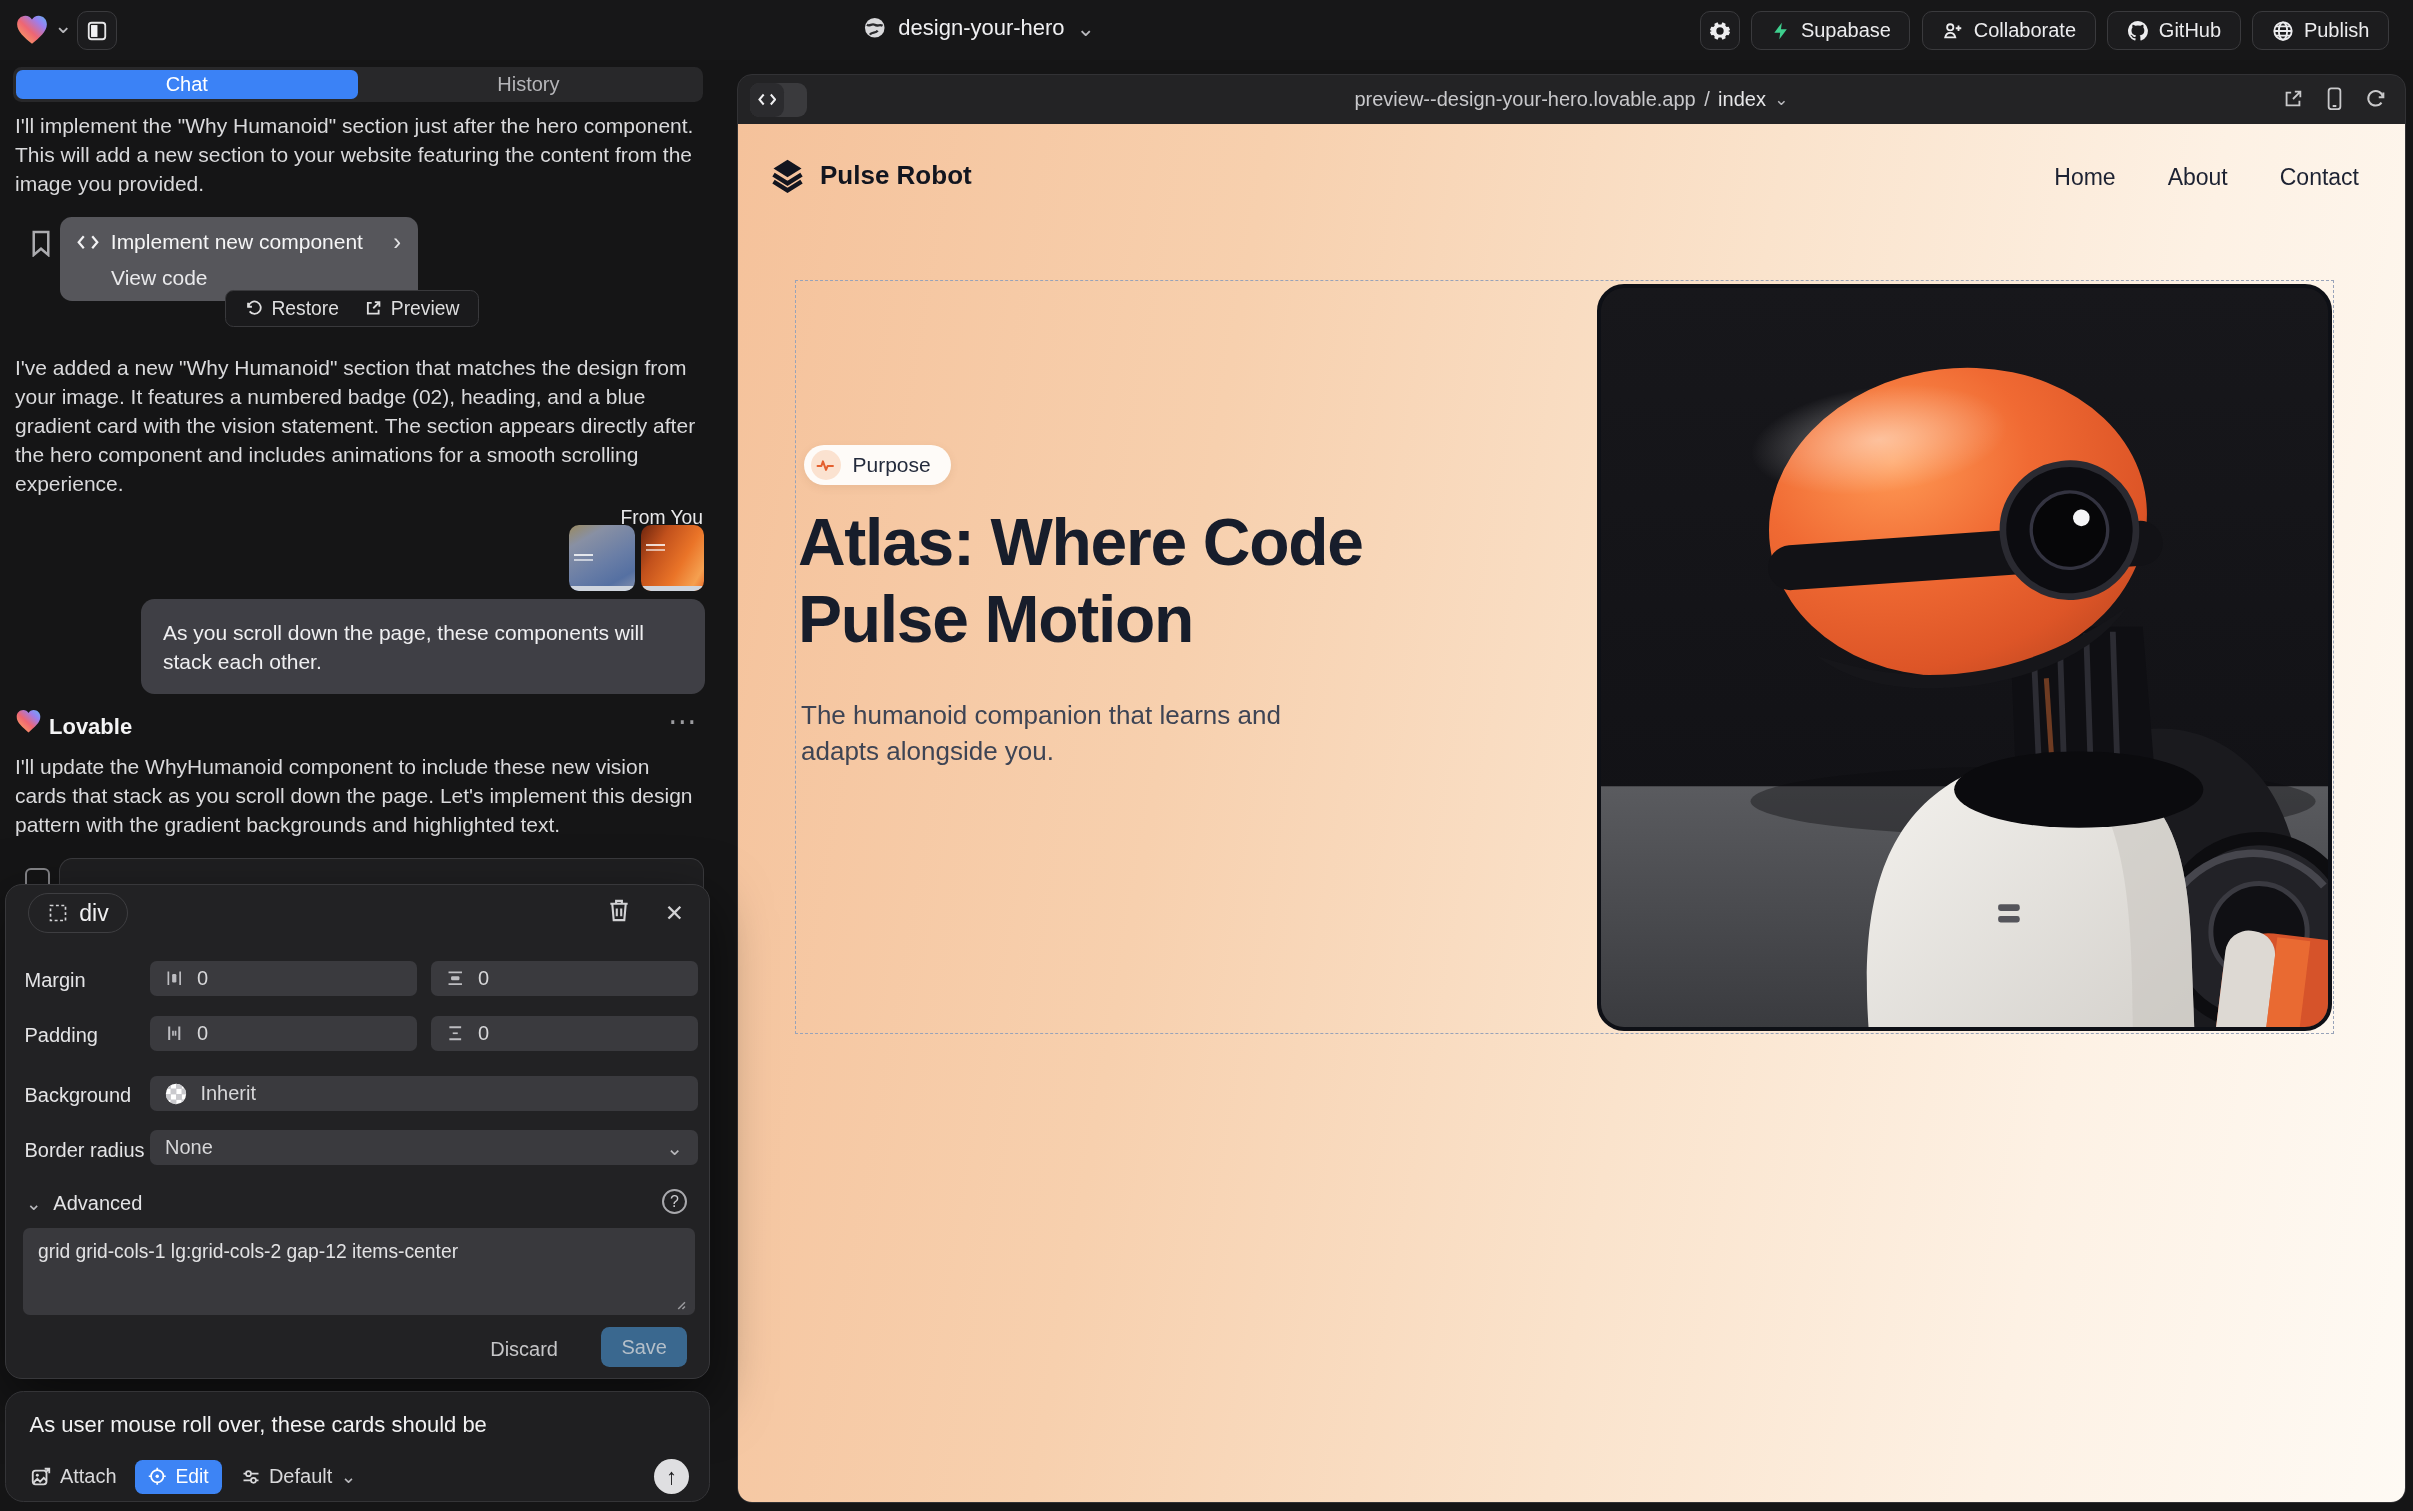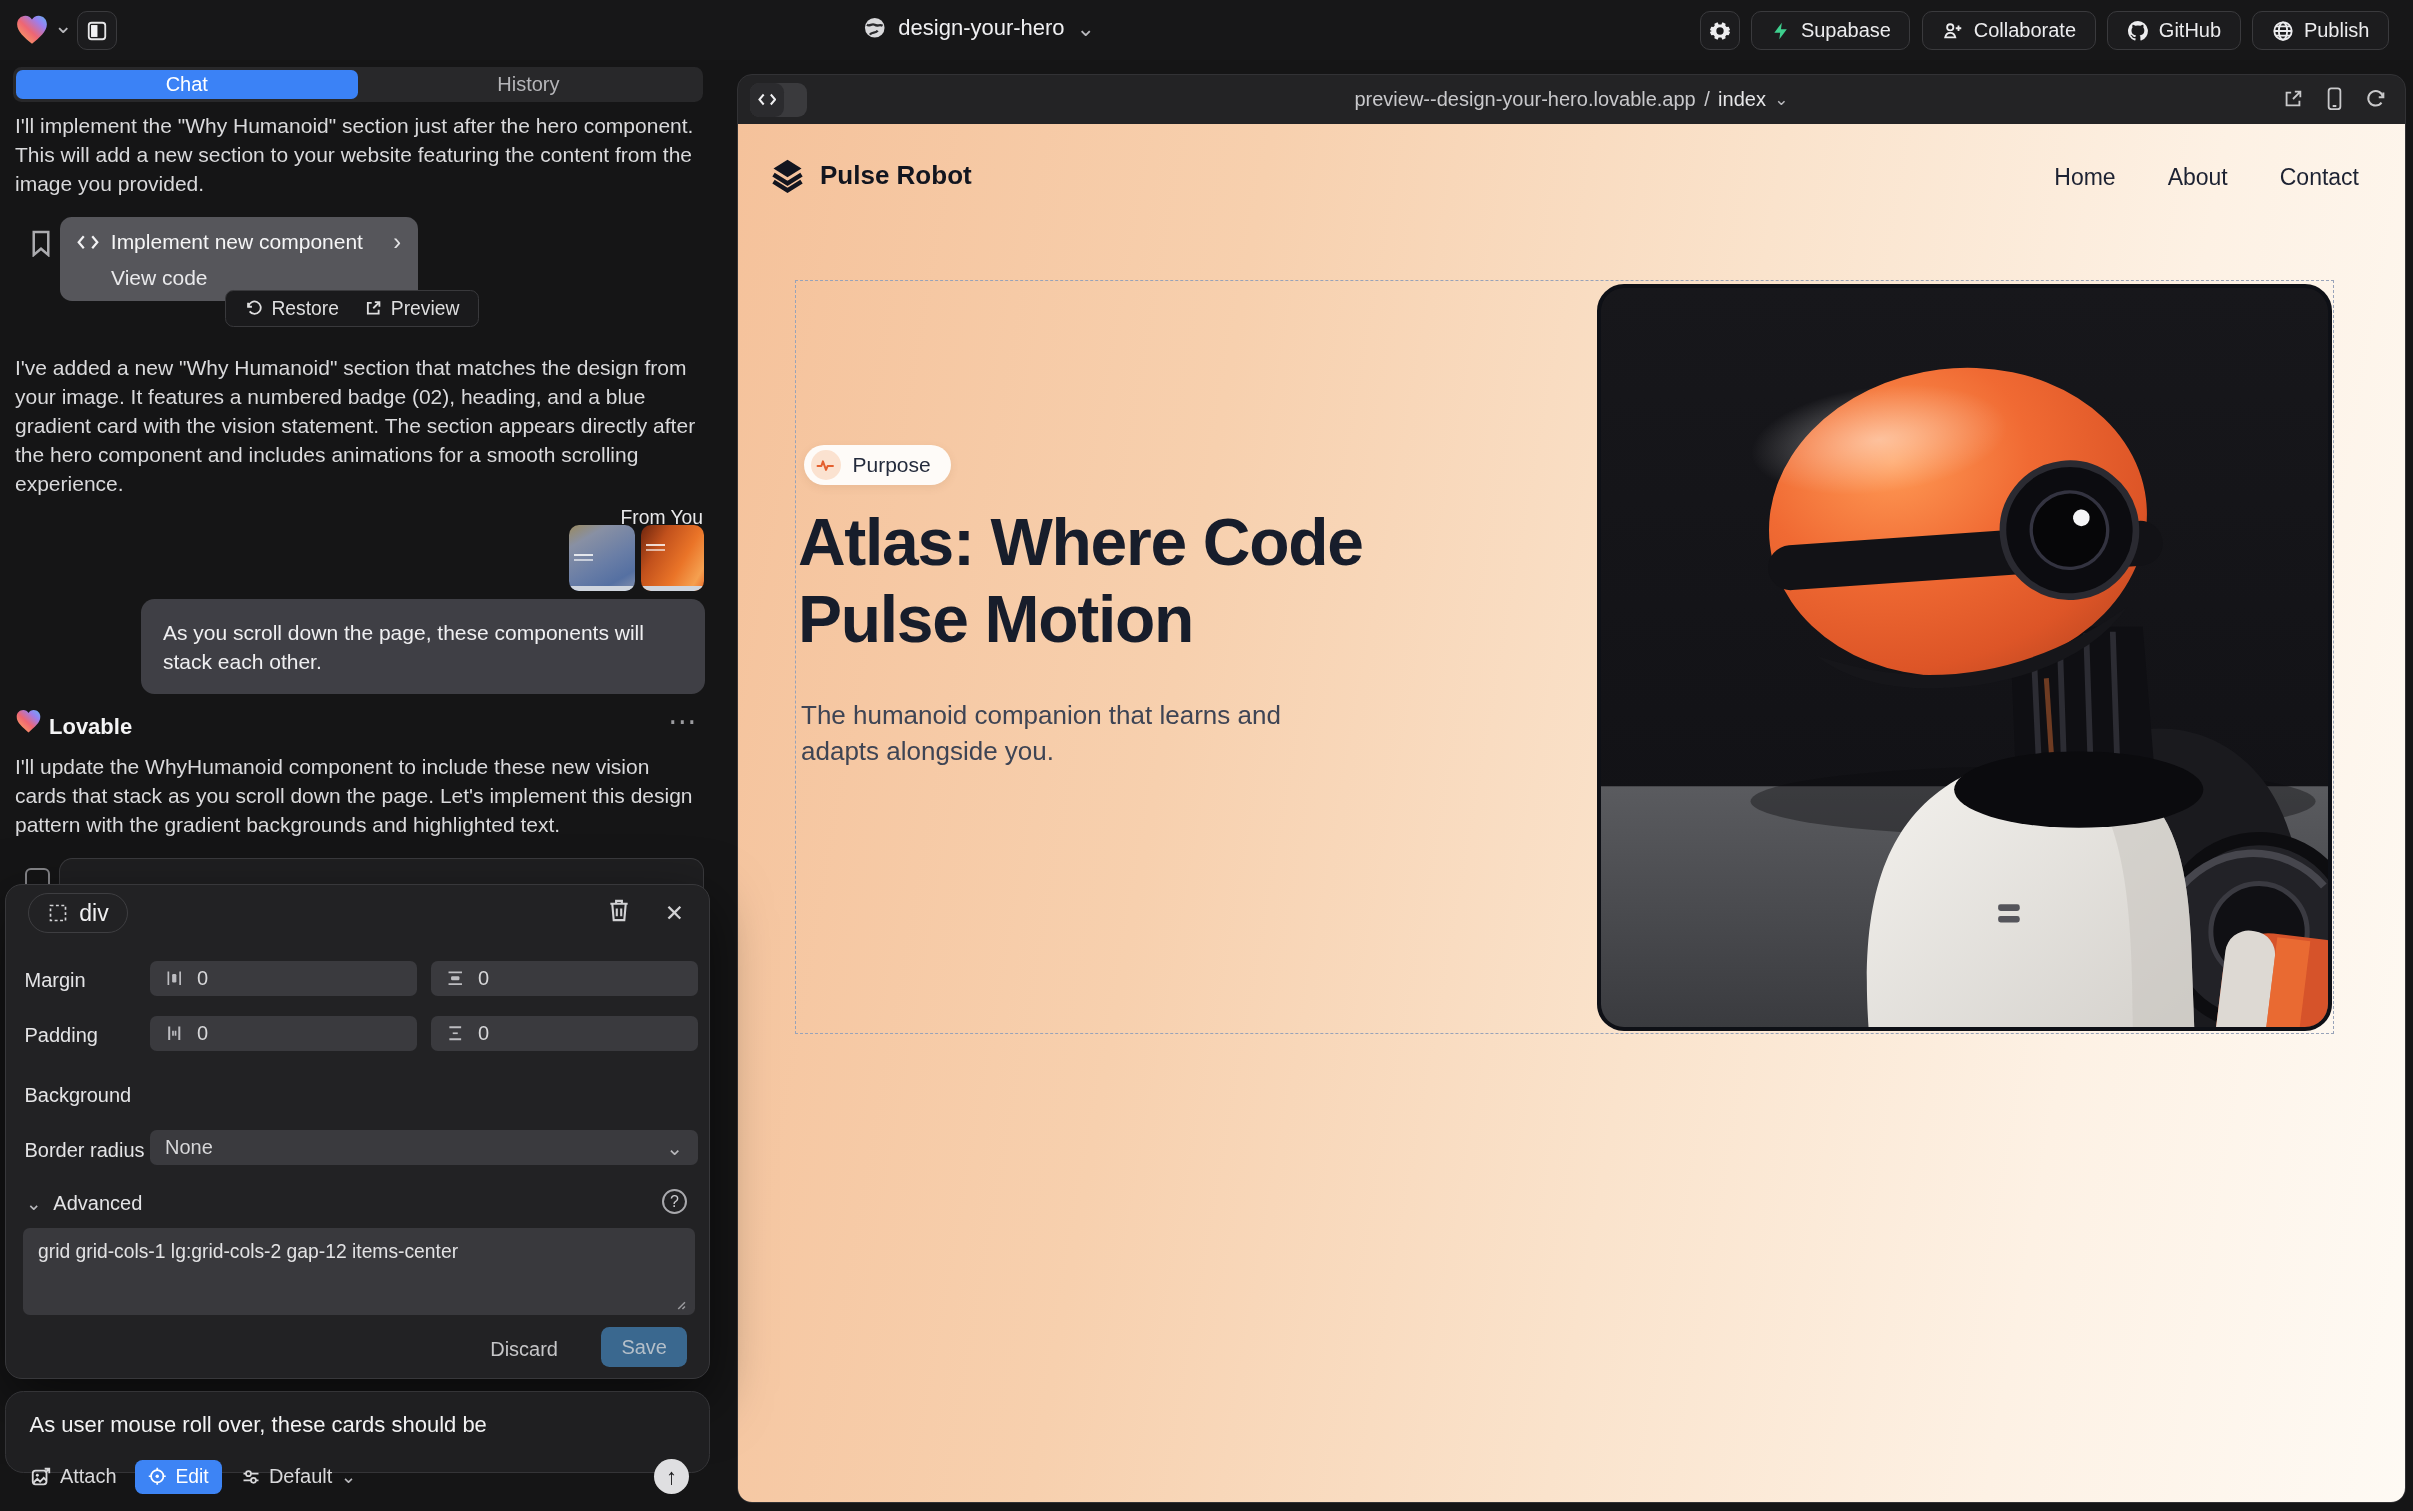--- a/index.html
+++ b/index.html
@@ -49,21 +49,21 @@
   .p-select-chev { position:absolute; right:15px; color:#b9b9bd; font-size:20px; }
   .adv-row { position:absolute; left:20px; top:307px; display:flex; align-items:center; gap:11.8px; }
   .adv-label { font-size:20px; color:#e4e4e6; }
   .help-circle { position:absolute; right:22px; top:304px; width:25px; height:25px; border:2.1px solid #a9a9ad; border-radius:50%; display:flex; align-items:center; justify-content:center; font-size:16px; color:#c9c9cd; }
   .p-textarea { position:absolute; left:17px; top:343px; width:672px; height:87px; background:#39393d; border-radius:6.7px; padding:13.4px 15px; font-size:19.3px; color:#e2e2e4; }
   .ta-resize { position:absolute; right:5px; bottom:5px; }
   .discard { position:absolute; right:151px; top:453px; font-size:20px; color:#c6c6c8; }
   .savebtn { position:absolute; right:22px; top:442px; height:40px; padding:0 20px; background:#3a688f; border-radius:8.4px; display:flex; align-items:center; font-size:20px; color:#b4bfc9; }
 
   
-  .composer { position:absolute; left:5px; top:1391px; width:705px; height:82px; background:#1f1f21; border:1.7px solid #343437; border-radius:18.5px; z-index:5; }
+  .composer { position:absolute; left:5px; top:1391px; width:705px; height:111px; background:#1f1f21; border:1.7px solid #343437; border-radius:18.5px; z-index:5; }
   .composer-text { position:absolute; left:23.5px; top:20px; font-size:22px; color:#f2f2f3; }
   .composer-row { position:absolute; left:23.5px; right:20px; top:67px; height:35px; display:flex; align-items:center; gap:18.5px; }
   .c-item { display:flex; align-items:center; gap:8.4px; font-size:20px; color:#d8d8da; }
   .edit-pill { display:flex; align-items:center; gap:8.4px; background:#3d84f5; border-radius:7.6px; height:34px; padding:0 13.4px; color:#ffffff; font-size:19.3px; }
   .sendbtn { position:absolute; right:0; top:0; width:35px; height:35px; border-radius:50%; background:#dfdfe1; display:flex; align-items:center; justify-content:center; color:#1a1a1c; font-size:22px; font-weight:bold; }
 
   
   .preview { position:absolute; left:737px; top:74px; width:1669px; height:1429px; background:#232325; border:0.8px solid #323235; border-radius:15px; overflow:hidden; }
   .chrome { position:relative; height:49px; }
   .code-toggle { position:absolute; left:11.8px; top:7.6px; width:57px; height:34px; background:#3a3a3d; border-radius:9.2px; }
@@ -270,20 +270,41 @@
   </div>
   <div class="p-input" style="left:425px;top:131px;width:267px;">
     <svg width="18.5" height="18.5" viewBox="0 0 22 22">
         <path d="M4 4h14M4 18h14" stroke="#bdbdc1" stroke-width="2.4"></path>
         <path d="M8 11h6" stroke="#bdbdc1" stroke-width="2"></path>
       </svg>
     <span class="p-val">0</span>
   </div>
 
   <div class="p-label" style="top:199px;">Background</div>
+  <div class="p-input" style="left:144px;top:191px;width:548px;">
+    <svg width="22" height="22" viewBox="0 0 26 26">
+        <defs>
+          <clipPath id="swc">
+            <circle cx="13" cy="13" r="12"></circle>
+          </clipPath>
+        </defs>
+        <g clip-path="url(#swc)">
+          <rect width="26" height="26" fill="#ffffff"></rect>
+          <rect x="0" y="0" width="7" height="7" fill="#c9c9cd"></rect>
+          <rect x="13" y="0" width="7" height="7" fill="#c9c9cd"></rect>
+          <rect x="6.5" y="6.5" width="7" height="7" fill="#c9c9cd"></rect>
+          <rect x="19.5" y="6.5" width="7" height="7" fill="#c9c9cd"></rect>
+          <rect x="0" y="13" width="7" height="7" fill="#c9c9cd"></rect>
+          <rect x="13" y="13" width="7" height="7" fill="#c9c9cd"></rect>
+          <rect x="6.5" y="19.5" width="7" height="7" fill="#c9c9cd"></rect>
+          <rect x="19.5" y="19.5" width="7" height="7" fill="#c9c9cd"></rect>
+        </g>
+      </svg>
+    <span class="p-val">Inherit</span>
+  </div>
 
   <div class="p-label" style="top:254px;">Border radius</div>
   <div class="p-input" style="left:144px;top:245px;width:548px;">
     <span class="p-val">None</span>
     <span class="p-select-chev">⌄</span>
   </div>
 
   <div class="adv-row">
     <span class="chev" style="font-size:18.5px;">⌄</span>
     <span class="adv-label">Advanced</span>

